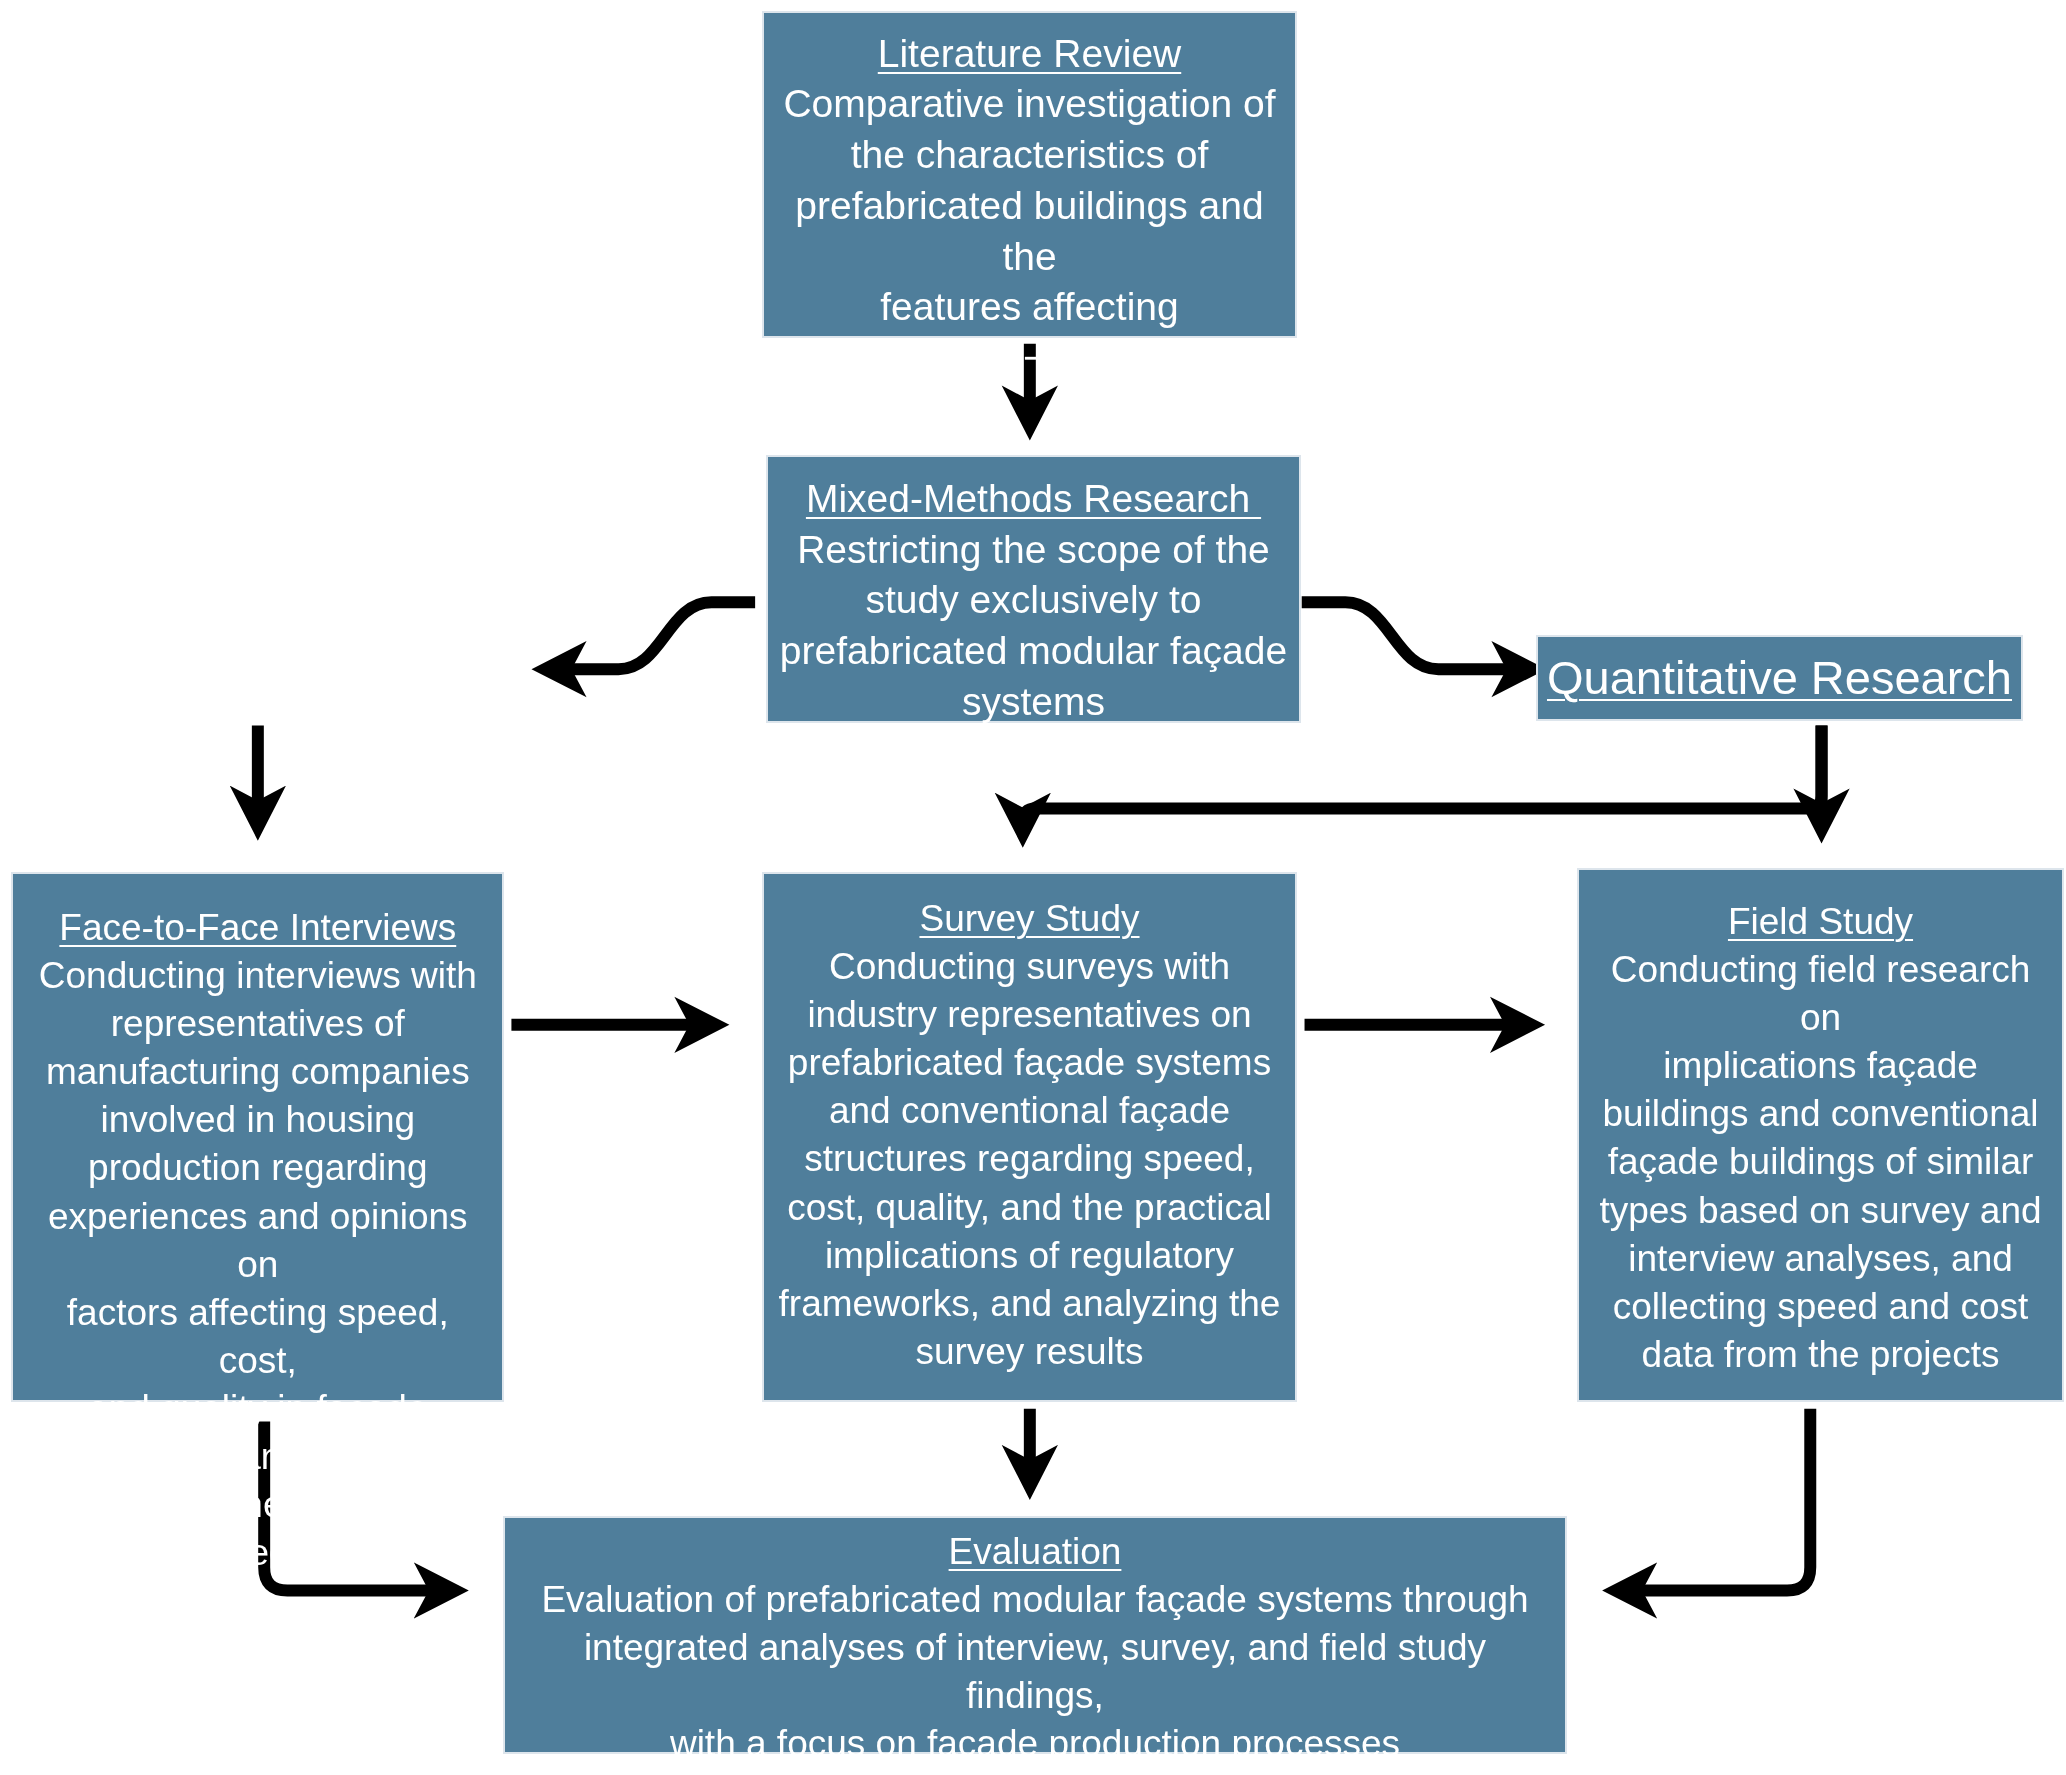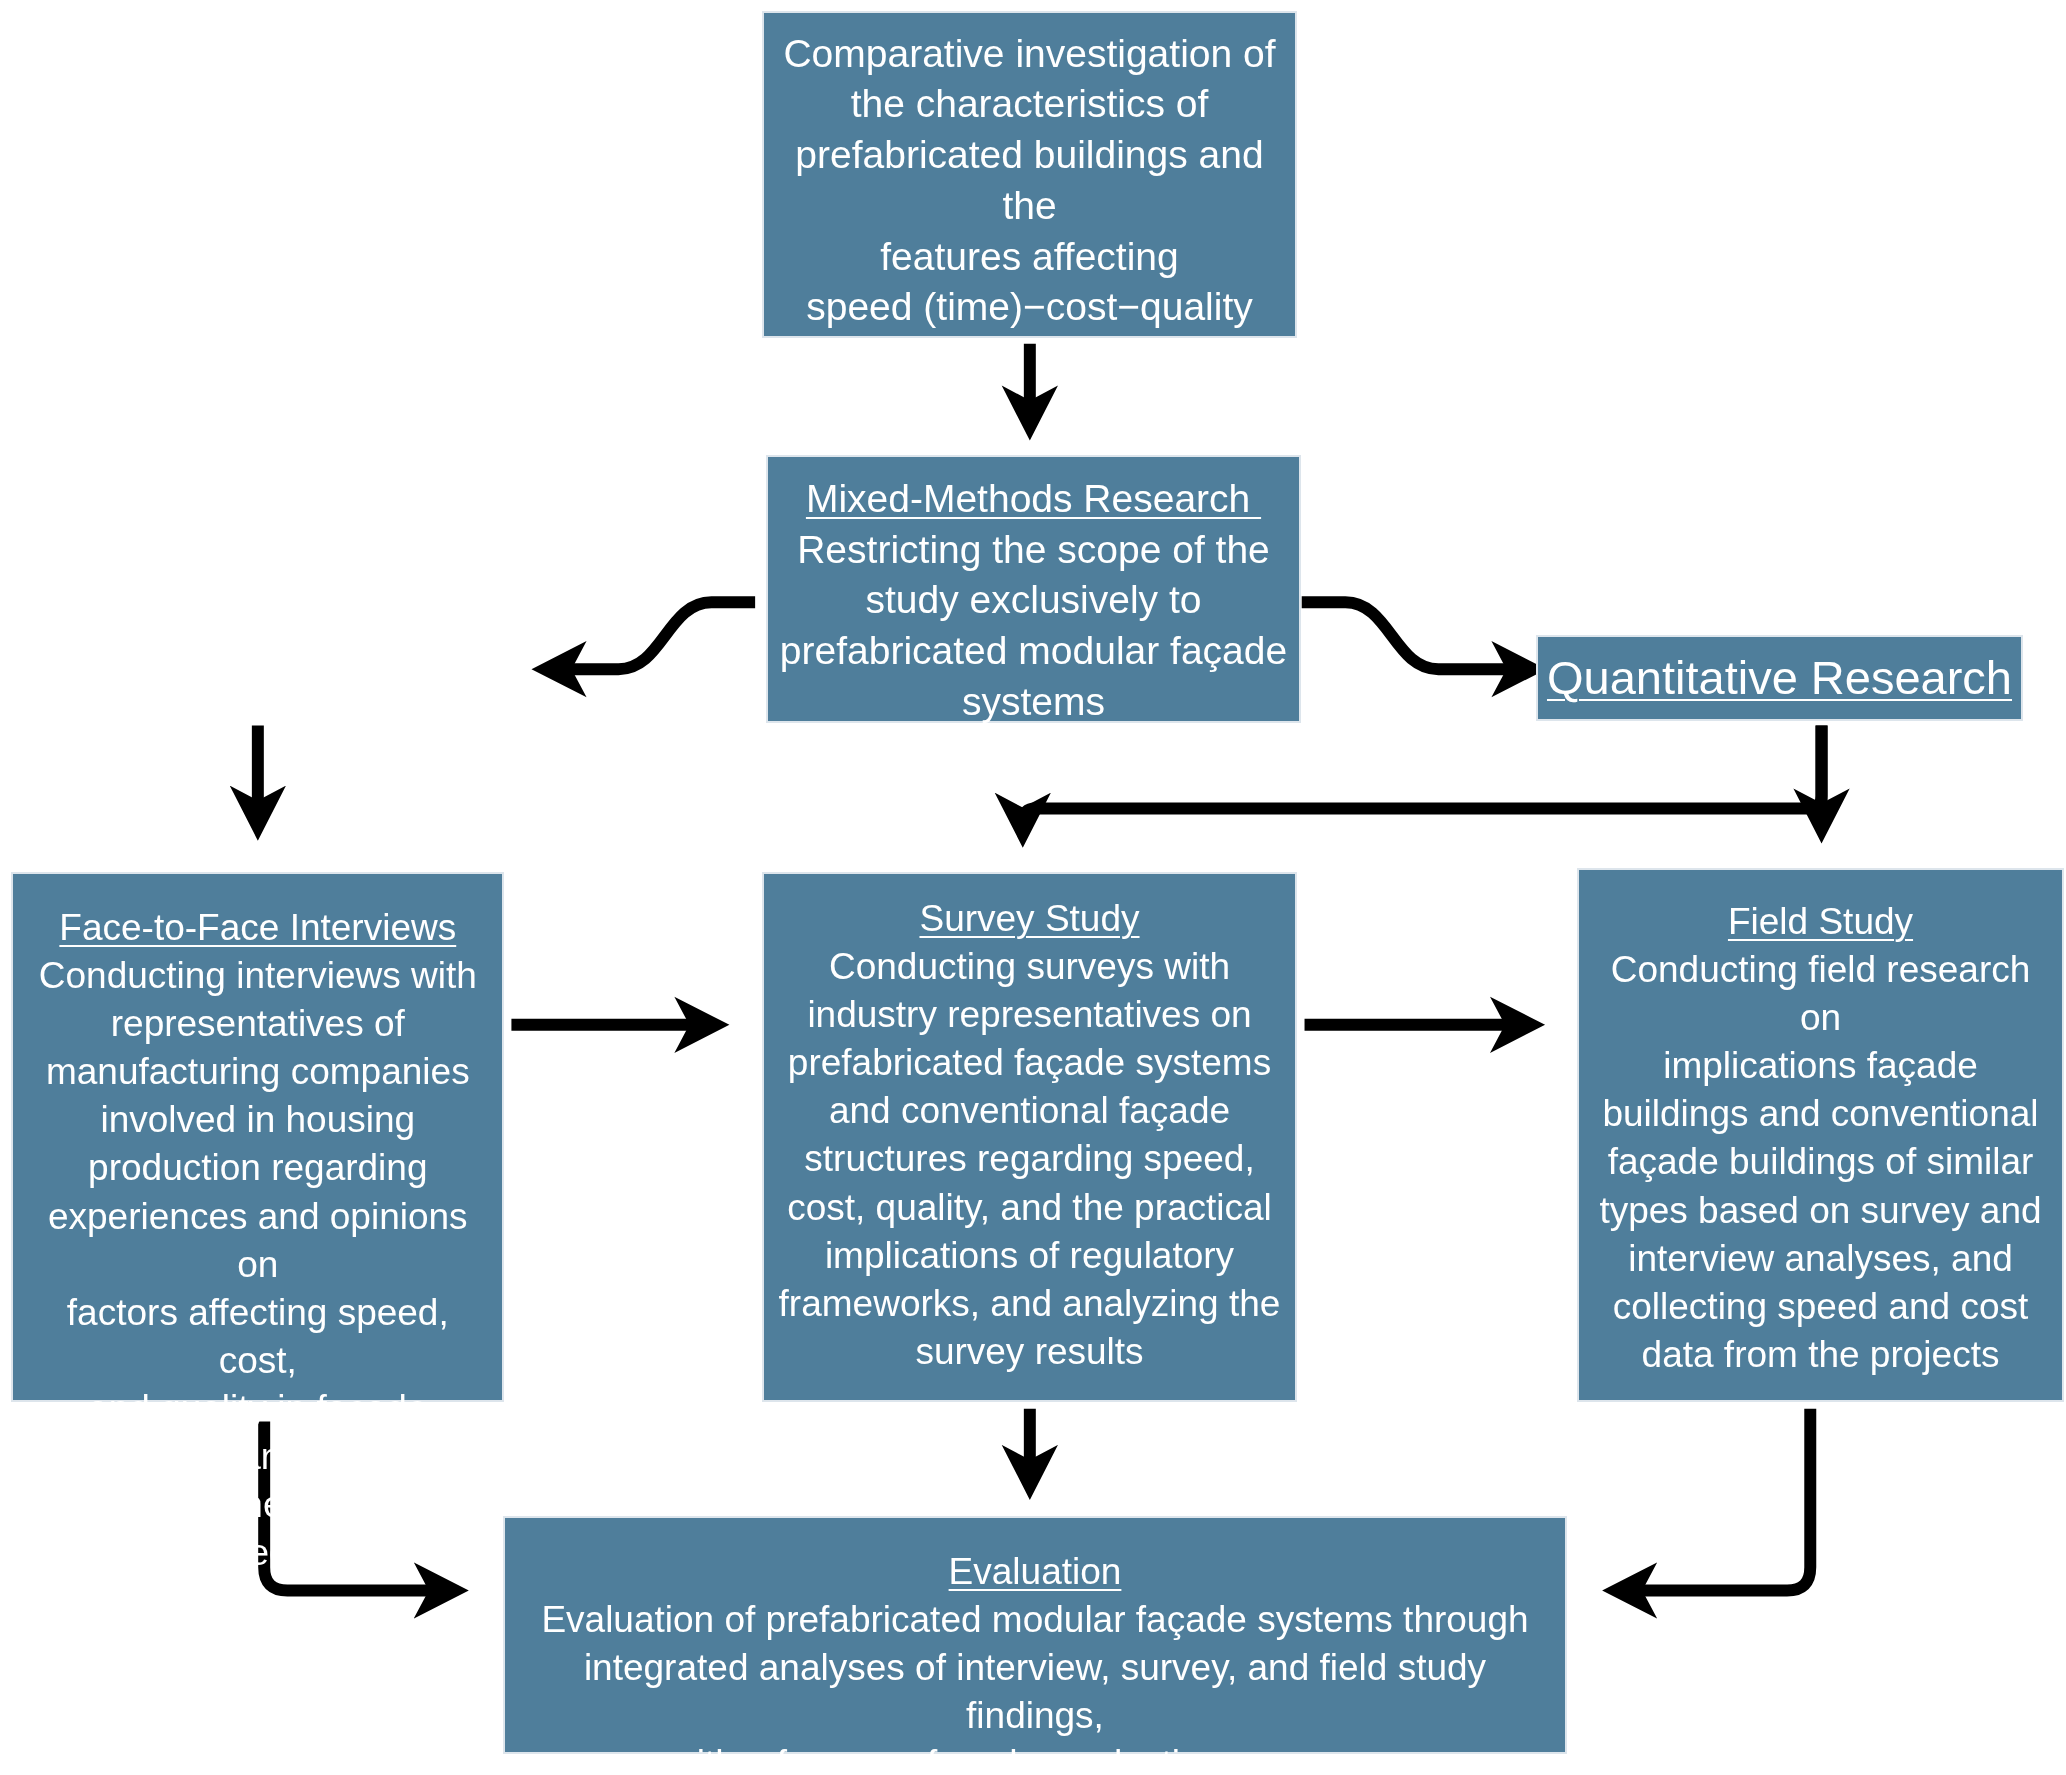--- a/index.html
+++ b/index.html
@@ -83,21 +83,21 @@
     padding-top: 21px;
   }
   #node-field-study {
     left: 1577px; top: 868px; width: 487px; height: 534px;
     font-size: 37px;
     padding-top: 28px;
   }
   #node-evaluation {
     left: 503px; top: 1516px; width: 1064px; height: 238px;
     font-size: 37px;
-    padding-top: 30px;
+    padding-top: 10px;
   }
 </style>
 </head>
 <body>
 
 <div id="canvas">
 
   <svg class="connectors" viewBox="0 0 2933 2520" xmlns="http://www.w3.org/2000/svg">
     <defs>
       <marker id="arrowhead" markerWidth="5.2" markerHeight="5.2" refX="3.1" refY="2.6" orient="auto" markerUnits="strokeWidth">
@@ -125,20 +125,21 @@
     <path d="M1852,1455 L2168,1455" stroke="#000000" stroke-width="17" fill="none" marker-end="url(#arrowhead)"></path>
 
     <path d="M375,2018 L375,2225 Q375,2258 408,2258 L640,2258" stroke="#000000" stroke-width="17" fill="none" marker-end="url(#arrowhead)"></path>
 
     <path d="M1462,2000 L1462,2104" stroke="#000000" stroke-width="17" fill="none" marker-end="url(#arrowhead)"></path>
 
     <path d="M2570,2000 L2570,2225 Q2570,2258 2537,2258 L2300,2258" stroke="#000000" stroke-width="17" fill="none" marker-end="url(#arrowhead)"></path>
   </svg>
 
   <div class="node" id="node-literature-review">
+    <div class="title">Literature Review</div>
     <div class="body">Comparative investigation of
 the characteristics of
 prefabricated buildings and the
 features affecting
 speed (time)−cost−quality</div>
   </div>
 
   <div class="node" id="node-mixed-methods">
     <div class="title">Mixed-Methods Research </div>
     <div class="body">Restricting the scope of the

